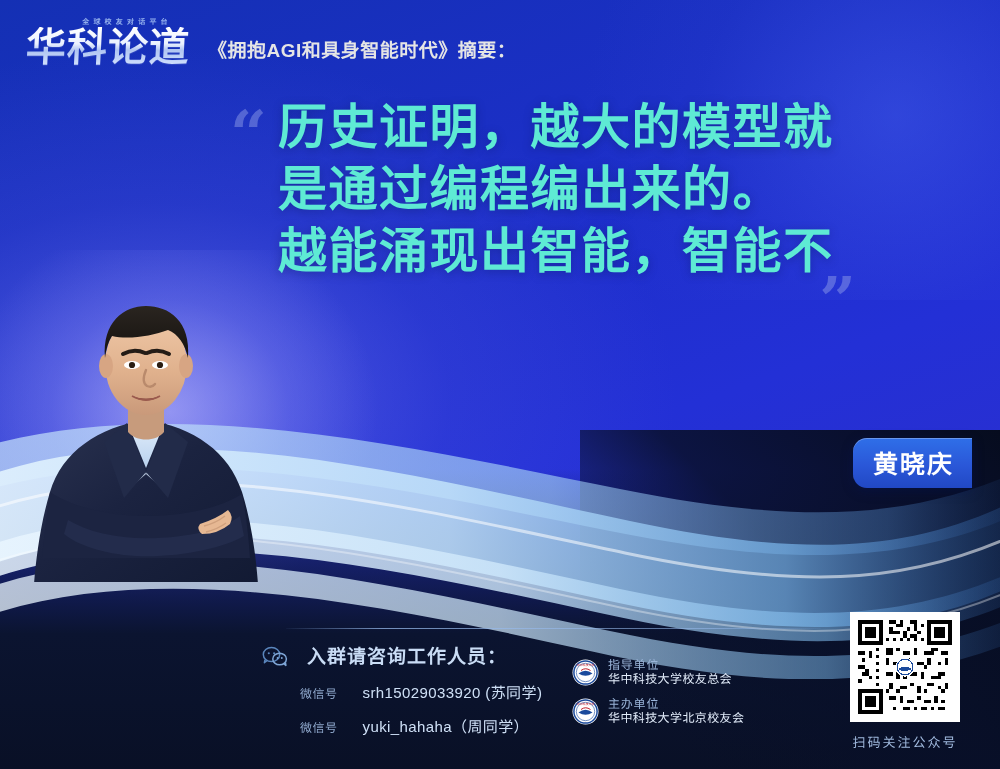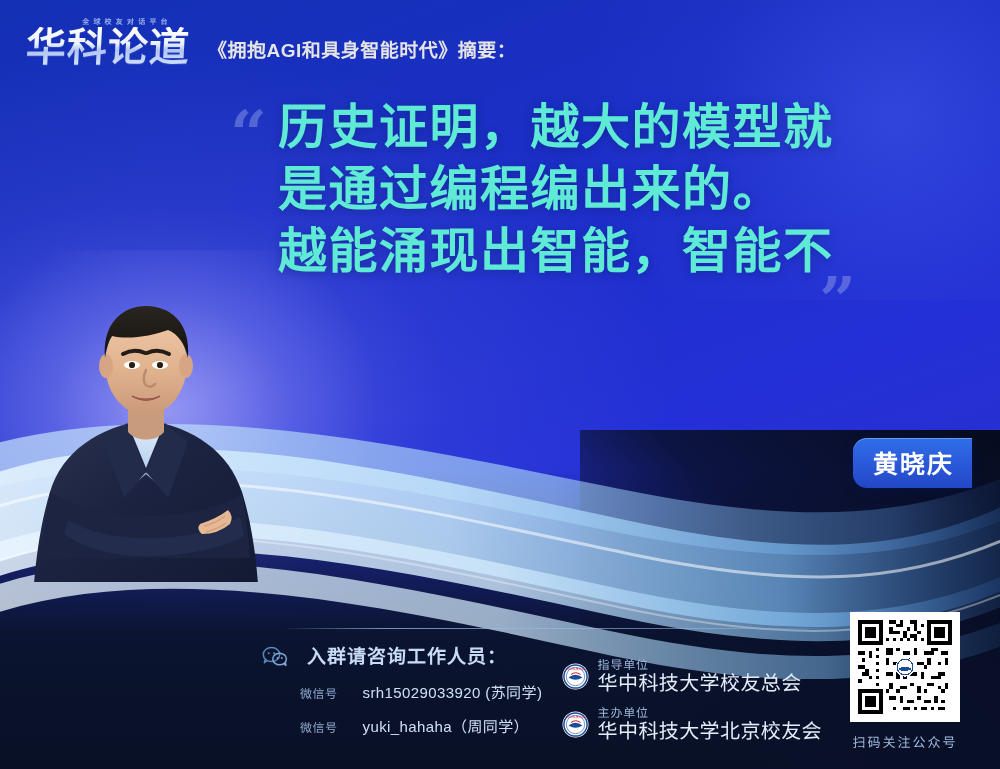--- a/index.html
+++ b/index.html
@@ -121,21 +121,21 @@
   .footer-head-text { font-size:19px; font-weight:600; color:#c9dcf5; letter-spacing:1px; }
   .wx-row { display:flex; align-items:baseline; margin: 13px 0 0 38px; }
   .wx-label { font-size:12px; color:#8fa8cc; letter-spacing:.5px; margin-right:9px; white-space:nowrap; }
   .wx-value { font-size:15px; color:#cfe0f6; letter-spacing:.4px; white-space:nowrap;margin-left:16px; }
 
   .footer-right { margin-left: 10px; padding-top:18px; }
   .org-row { display:flex; align-items:center; gap:9px; margin-bottom:12px; }
   .org-seal { width:27px; height:27px; flex:0 0 auto; }
   .org-text { line-height:1.08; }
   .org-kind { font-size:12px; color:#9ab4d8; letter-spacing:.8px; margin-bottom:1px; }
-  .org-name { font-size:20px; color:#e2ecfa; letter-spacing:.4px; white-space:nowrap; }
+  .org-name { font-size:12px; color:#e2ecfa; letter-spacing:.4px; white-space:nowrap; }
 
   
   .qr-block { position:absolute; right:28px; bottom:18px; width:134px; text-align:center; z-index:20; }
   .qr-img { width:110px; height:110px; margin: 0 auto; background:#fff; padding:5px; display:block; }
   .qr-img svg { display:block; }
   .qr-caption { margin-top:10px; font-size:13px; color:#9fb8dc; letter-spacing:2px; }
 </style>
 </head>
 <body>
 

